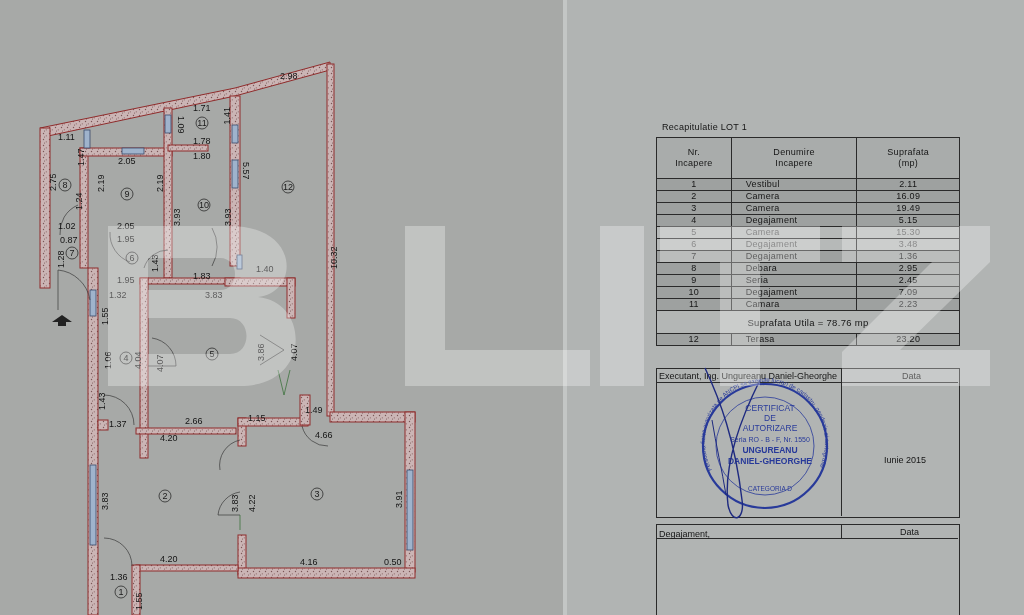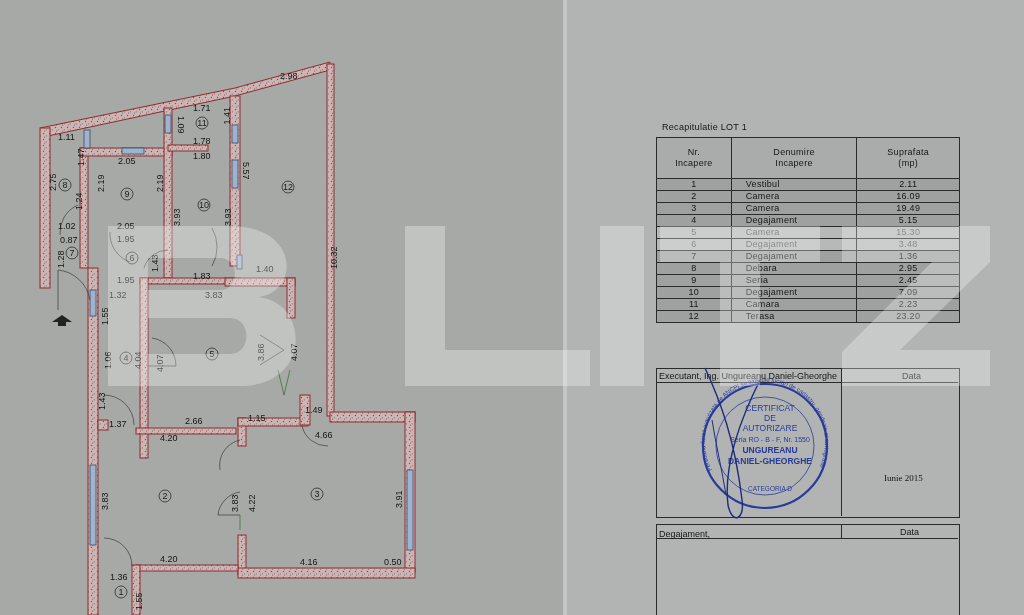--- a/index.html
+++ b/index.html
@@ -11,21 +11,21 @@
   .recap-title{position:absolute;left:662px;top:122px;font-size:9px;color:#141414;letter-spacing:.3px;text-align:right;}
   table.recap{position:absolute;left:656px;top:137px;width:304px;border-collapse:collapse;font-size:9px;color:#161616;letter-spacing:.3px;}
   table.recap td,table.recap th{border:1.4px solid #2a2a2a;padding:0;text-align:center;line-height:11px;font-weight:normal;}
   table.recap th{height:40px;background:#a9acab;}
   table.recap td.name{text-align:left;padding-left:14px;}
   table.recap tr.row td{height:10.8px;background:#9ea1a0;}
   table.recap tr.row.light td{background:#b6b9b8;color:#5a5a5a;}
   table.recap tr.sum td{height:22px;background:#b3b6b5;font-size:9.5px;}
   .exec-cell{position:absolute;top:0;height:12px;line-height:12px;}
   .box{position:absolute;border:1.4px solid #2a2a2a;}
-  .date-val{position:absolute;left:884px;top:473px;font-size:9px;color:#161616;font-family:Liberation Serif, serif;}
+  .date-val{position:absolute;left:884px;top:455px;font-size:9px;color:#161616;}
   .recv{position:absolute;left:659px;top:529px;font-size:9px;color:#161616;}
   .recv-date{position:absolute;left:900px;top:527px;font-size:9px;color:#161616;}
   .stamp{position:absolute;left:0;top:0;}
   .wm{position:absolute;left:0;top:0;pointer-events:none;}
 </style>
 </head>
 <body>
 
 <div class="sheet-left"></div>
 <div class="sheet-right"></div>
@@ -282,20 +282,23 @@
   <tr class="row">
         <td>10</td>
         <td class="name">Degajament</td>
         <td>7.09</td>
       </tr>
   <tr class="row">
         <td>11</td>
         <td class="name">Camara</td>
         <td>2.23</td>
       </tr>
+  <tr class="sum">
+        <td colspan="3">Suprafata Utila = 78.76 mp</td>
+      </tr>
   <tr class="row">
         <td>12</td>
         <td class="name">Terasa</td>
         <td>23.20</td>
       </tr>
 </tbody>
   </table>
 
 <div class="box" style="left:656px;top:368px;width:302px;height:148px;"></div>
 <div class="box" style="left:841px;top:368px;width:0;height:148px;border-width:0 0 0 1.4px;"></div>

